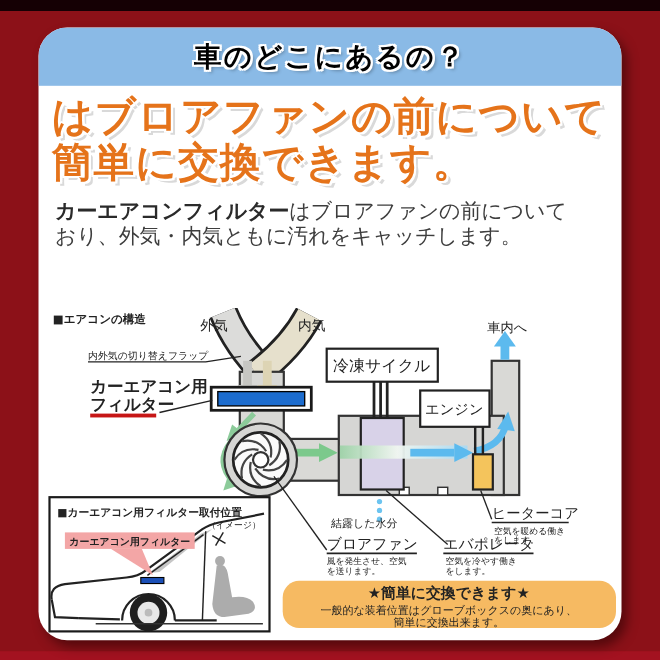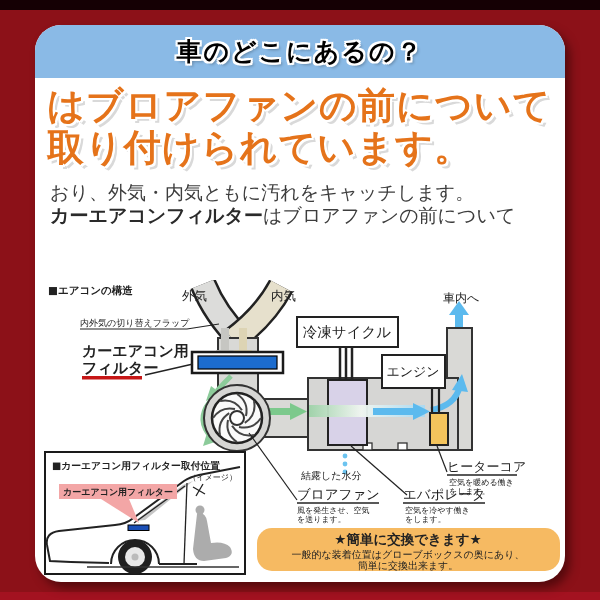--- a/index.html
+++ b/index.html
@@ -48,26 +48,26 @@
 <div class="bottom-glow"></div>
 
 <div class="card">
 
   <div class="card-header">
     <span class="hd">車のどこにあるの？</span>
   </div>
 
   <div class="headline">
     <div>はブロアファンの前について</div>
-    <div>取り付けられています。</div>
+    <div>簡単に交換できます。</div>
   </div>
 
   <div class="paragraph">
+    <div><span class="pbold">カーエアコンフィルター</span><span>はブロアファンの前について</span></div>
     <div>おり、外気・内気ともに汚れをキャッチします。</div>
-    <div><span class="pbold">カーエアコンフィルター</span><span>はブロアファンの前について</span></div>
   </div>
 
   <svg class="diagram" viewBox="0 0 530 300">
     <defs>
       <linearGradient id="flowgrad" x1="0" y1="0" x2="1" y2="0">
         <stop offset="0" stop-color="#9ED2A8"></stop>
         <stop offset="0.45" stop-color="#F0F6F0"></stop>
         <stop offset="1" stop-color="#A9D9F2"></stop>
       </linearGradient>
     </defs>

